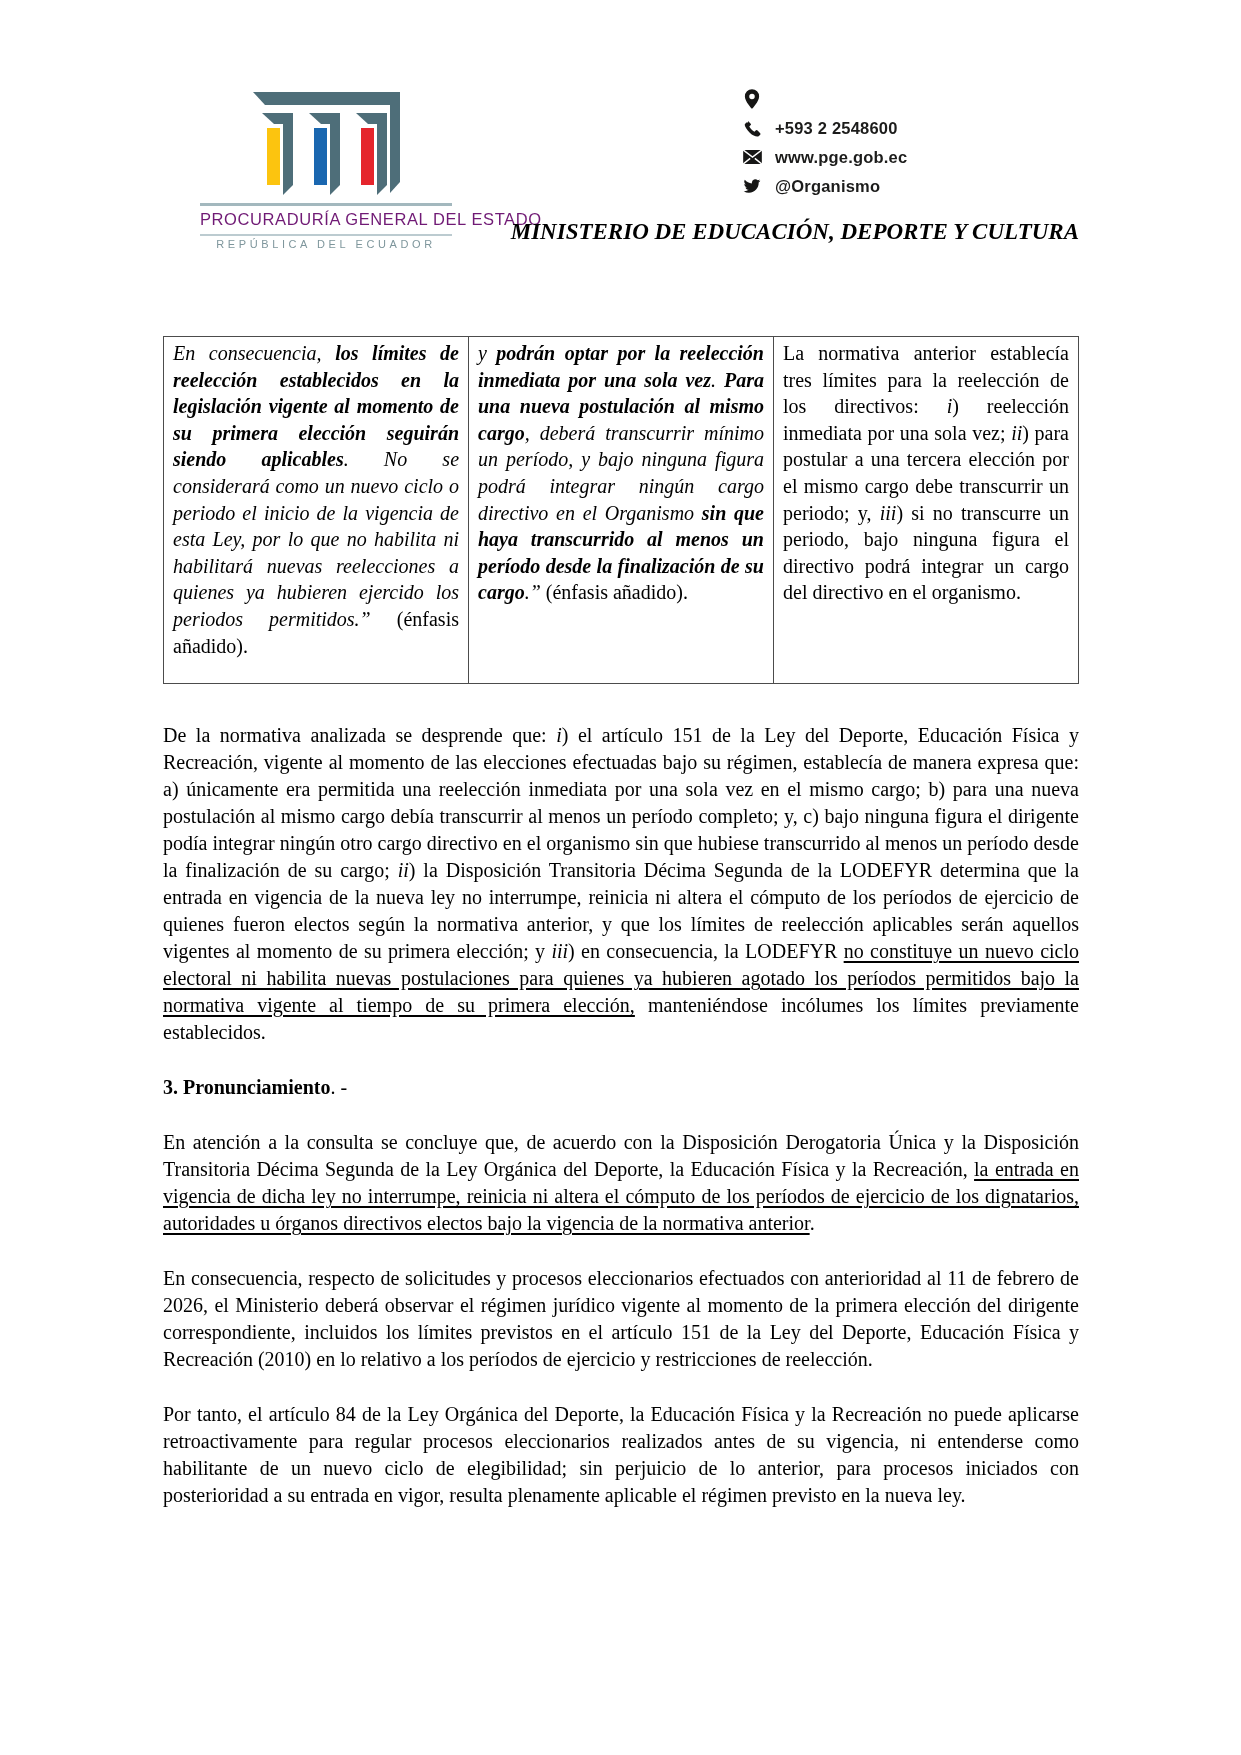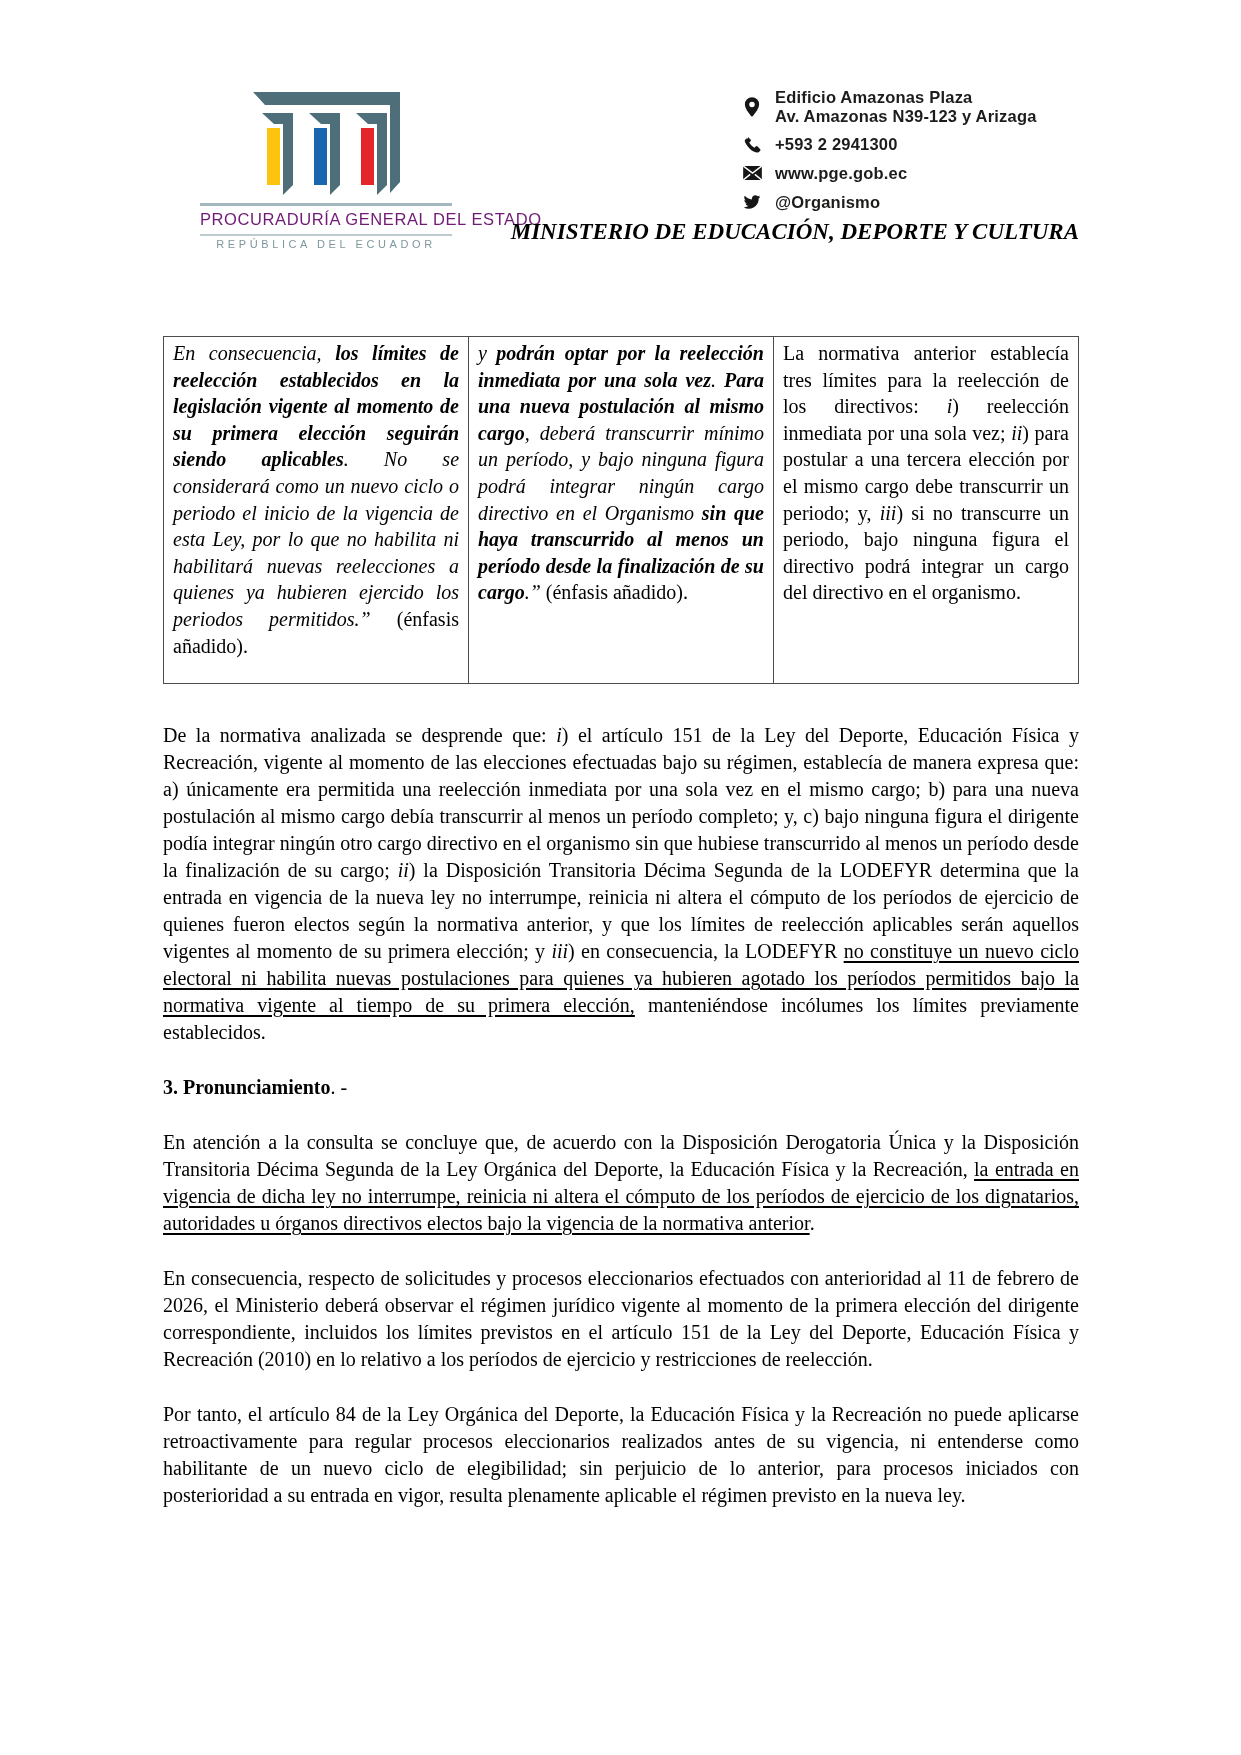--- a/index.html
+++ b/index.html
@@ -94,32 +94,28 @@
     <div class="org-subtitle">REPÚBLICA DEL ECUADOR</div>
   </div>
 
   <div class="contact-block">
     <div class="contact-row">
       <span class="contact-icon">
         <svg width="16" height="22" viewBox="0 0 18 23" fill="currentColor">
           <path d="M9 .5A8 8 0 0 0 1 8.6c0 5.8 8 13.9 8 13.9s8-8.1 8-13.9A8 8 0 0 0 9 .5zm0 11.2a3.1 3.1 0 1 1 0-6.2 3.1 3.1 0 0 1 0 6.2z"></path>
         </svg>
       </span>
-      <span class="contact-text">
-        <span>Edificio Amazonas Plaza</span><br>
-        <span>Av. Amazonas N39-123 y Arizaga</span>
-      </span>
     </div>
     <div class="contact-row">
       <span class="contact-icon">
         <svg width="17" height="17" viewBox="0 0 20 20" fill="currentColor">
           <path d="M4.8 1.2 7.6 4a1.6 1.6 0 0 1 0 2.3L6.2 7.7c1.2 2.4 3.7 4.9 6.1 6.1l1.4-1.4a1.6 1.6 0 0 1 2.3 0l2.8 2.8a1.6 1.6 0 0 1 0 2.3l-1.3 1.3c-1.5 1.5-6.6.3-10.7-3.8S-.3 6.1 1.2 4.6l1.3-1.3a1.6 1.6 0 0 1 2.3-.1z"></path>
         </svg>
       </span>
-      <span class="contact-text">+593 2 2941300</span>
+      <span class="contact-text">+593 2 2548600</span>
     </div>
     <div class="contact-row">
       <span class="contact-icon">
         <svg width="19" height="14" viewBox="0 0 20 15" fill="currentColor">
           <path d="M0 0h20v15H0z"></path>
           <path d="M0 0l10 7.5L20 0M0 15l7.5-6M20 15l-7.5-6" stroke="#ffffff" stroke-width="1.6" fill="none"></path>
         </svg>
       </span>
       <span class="contact-text">www.pge.gob.ec</span>
     </div>

